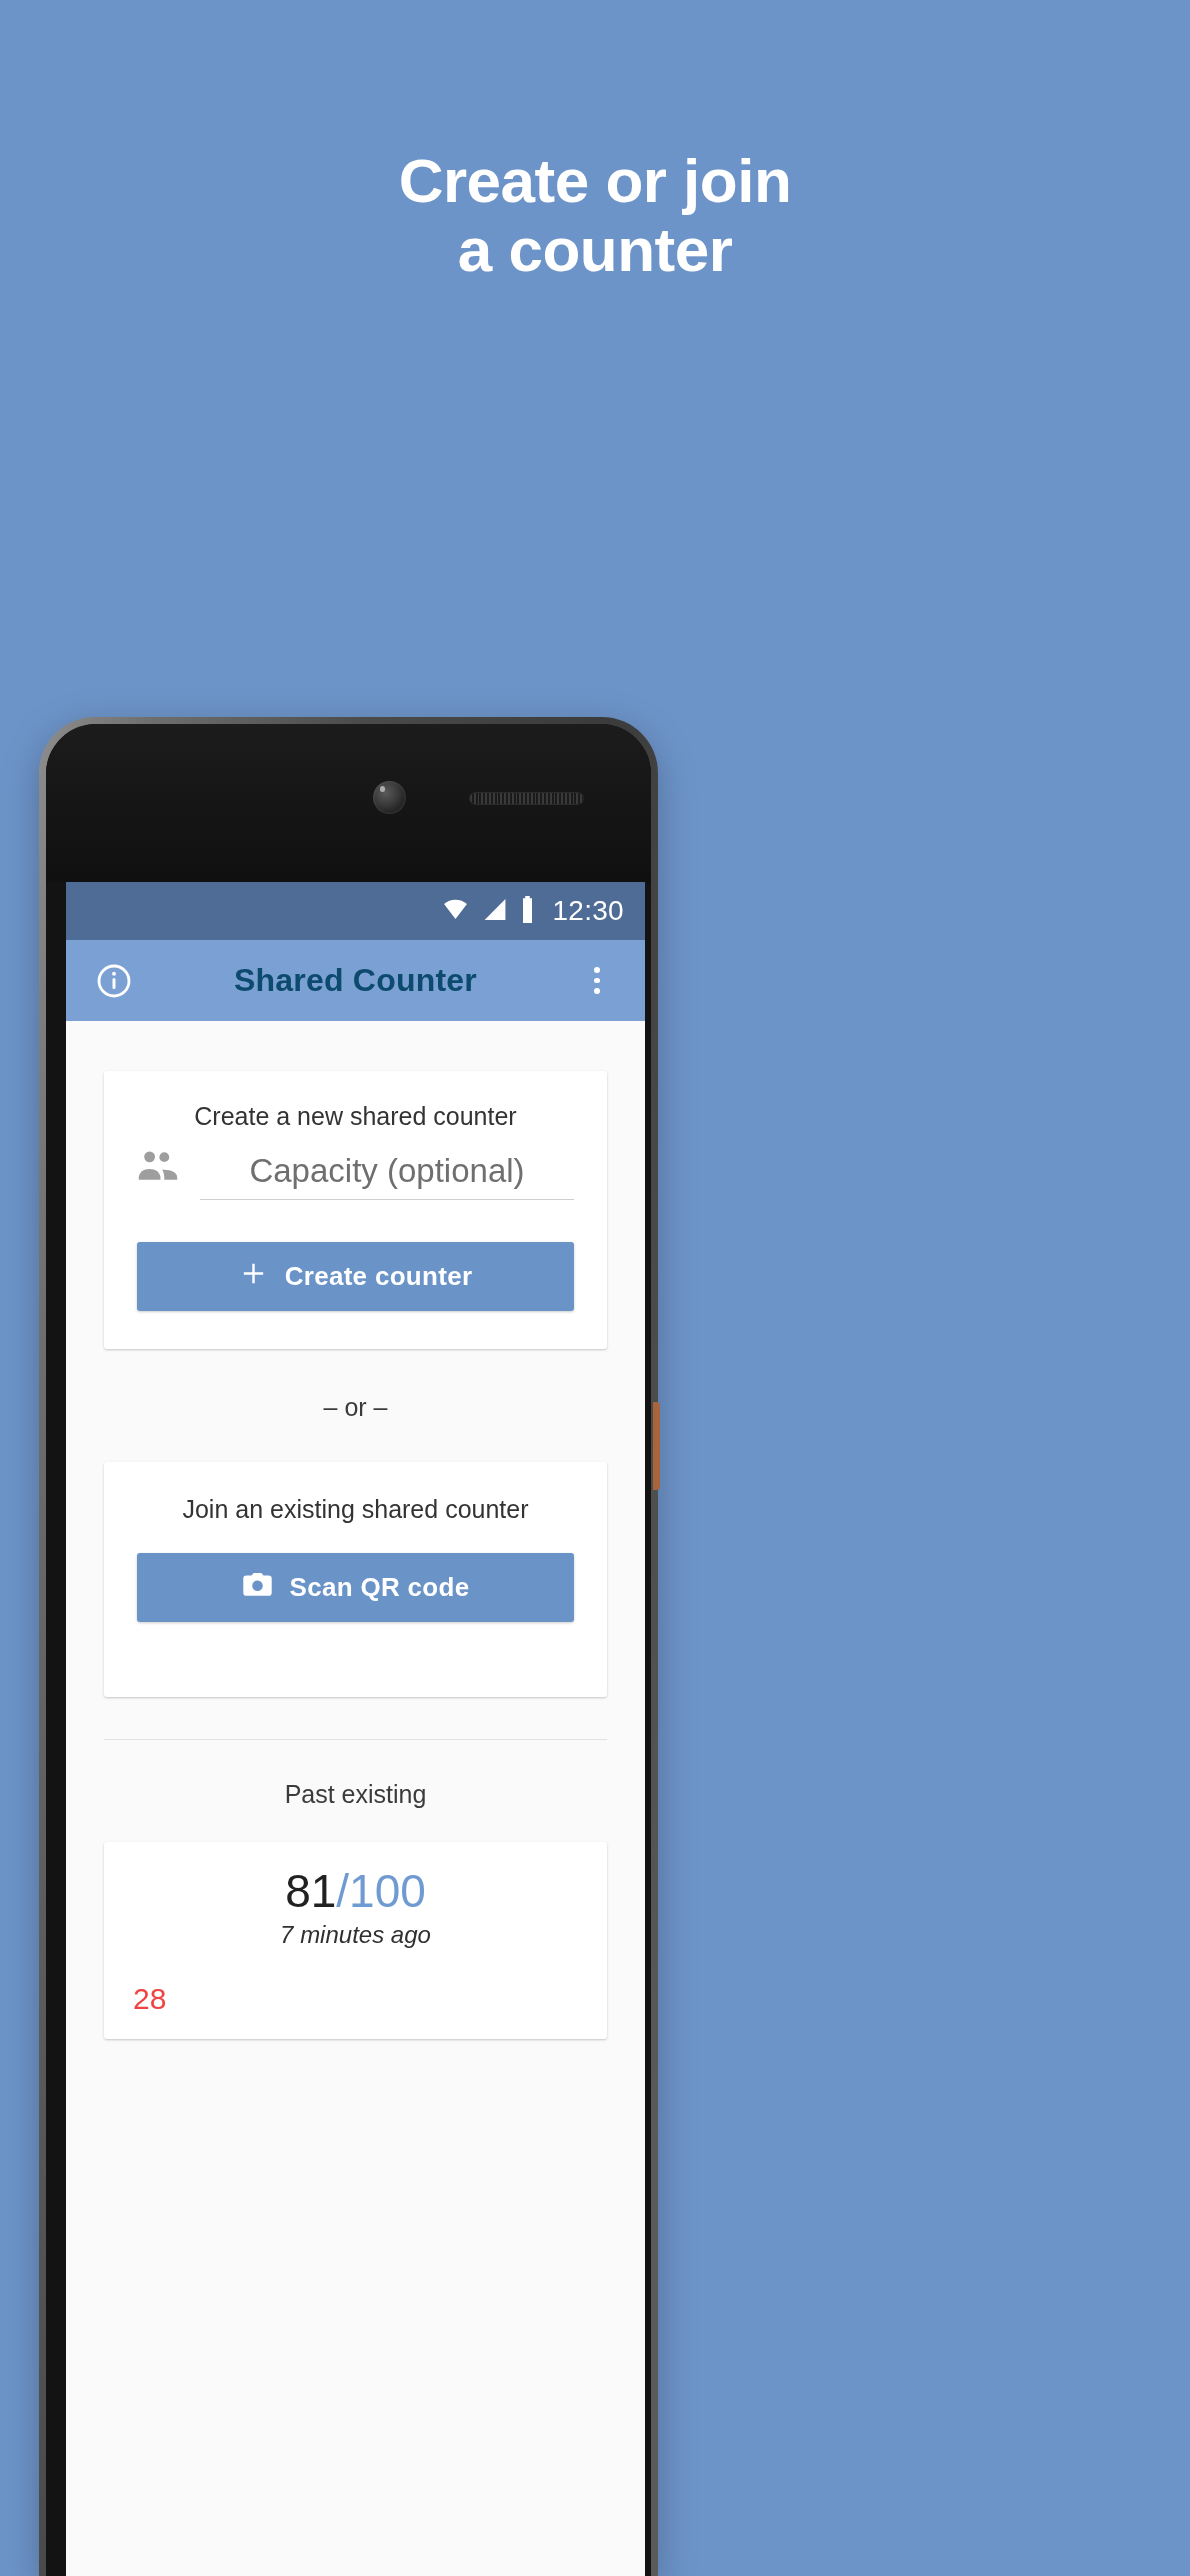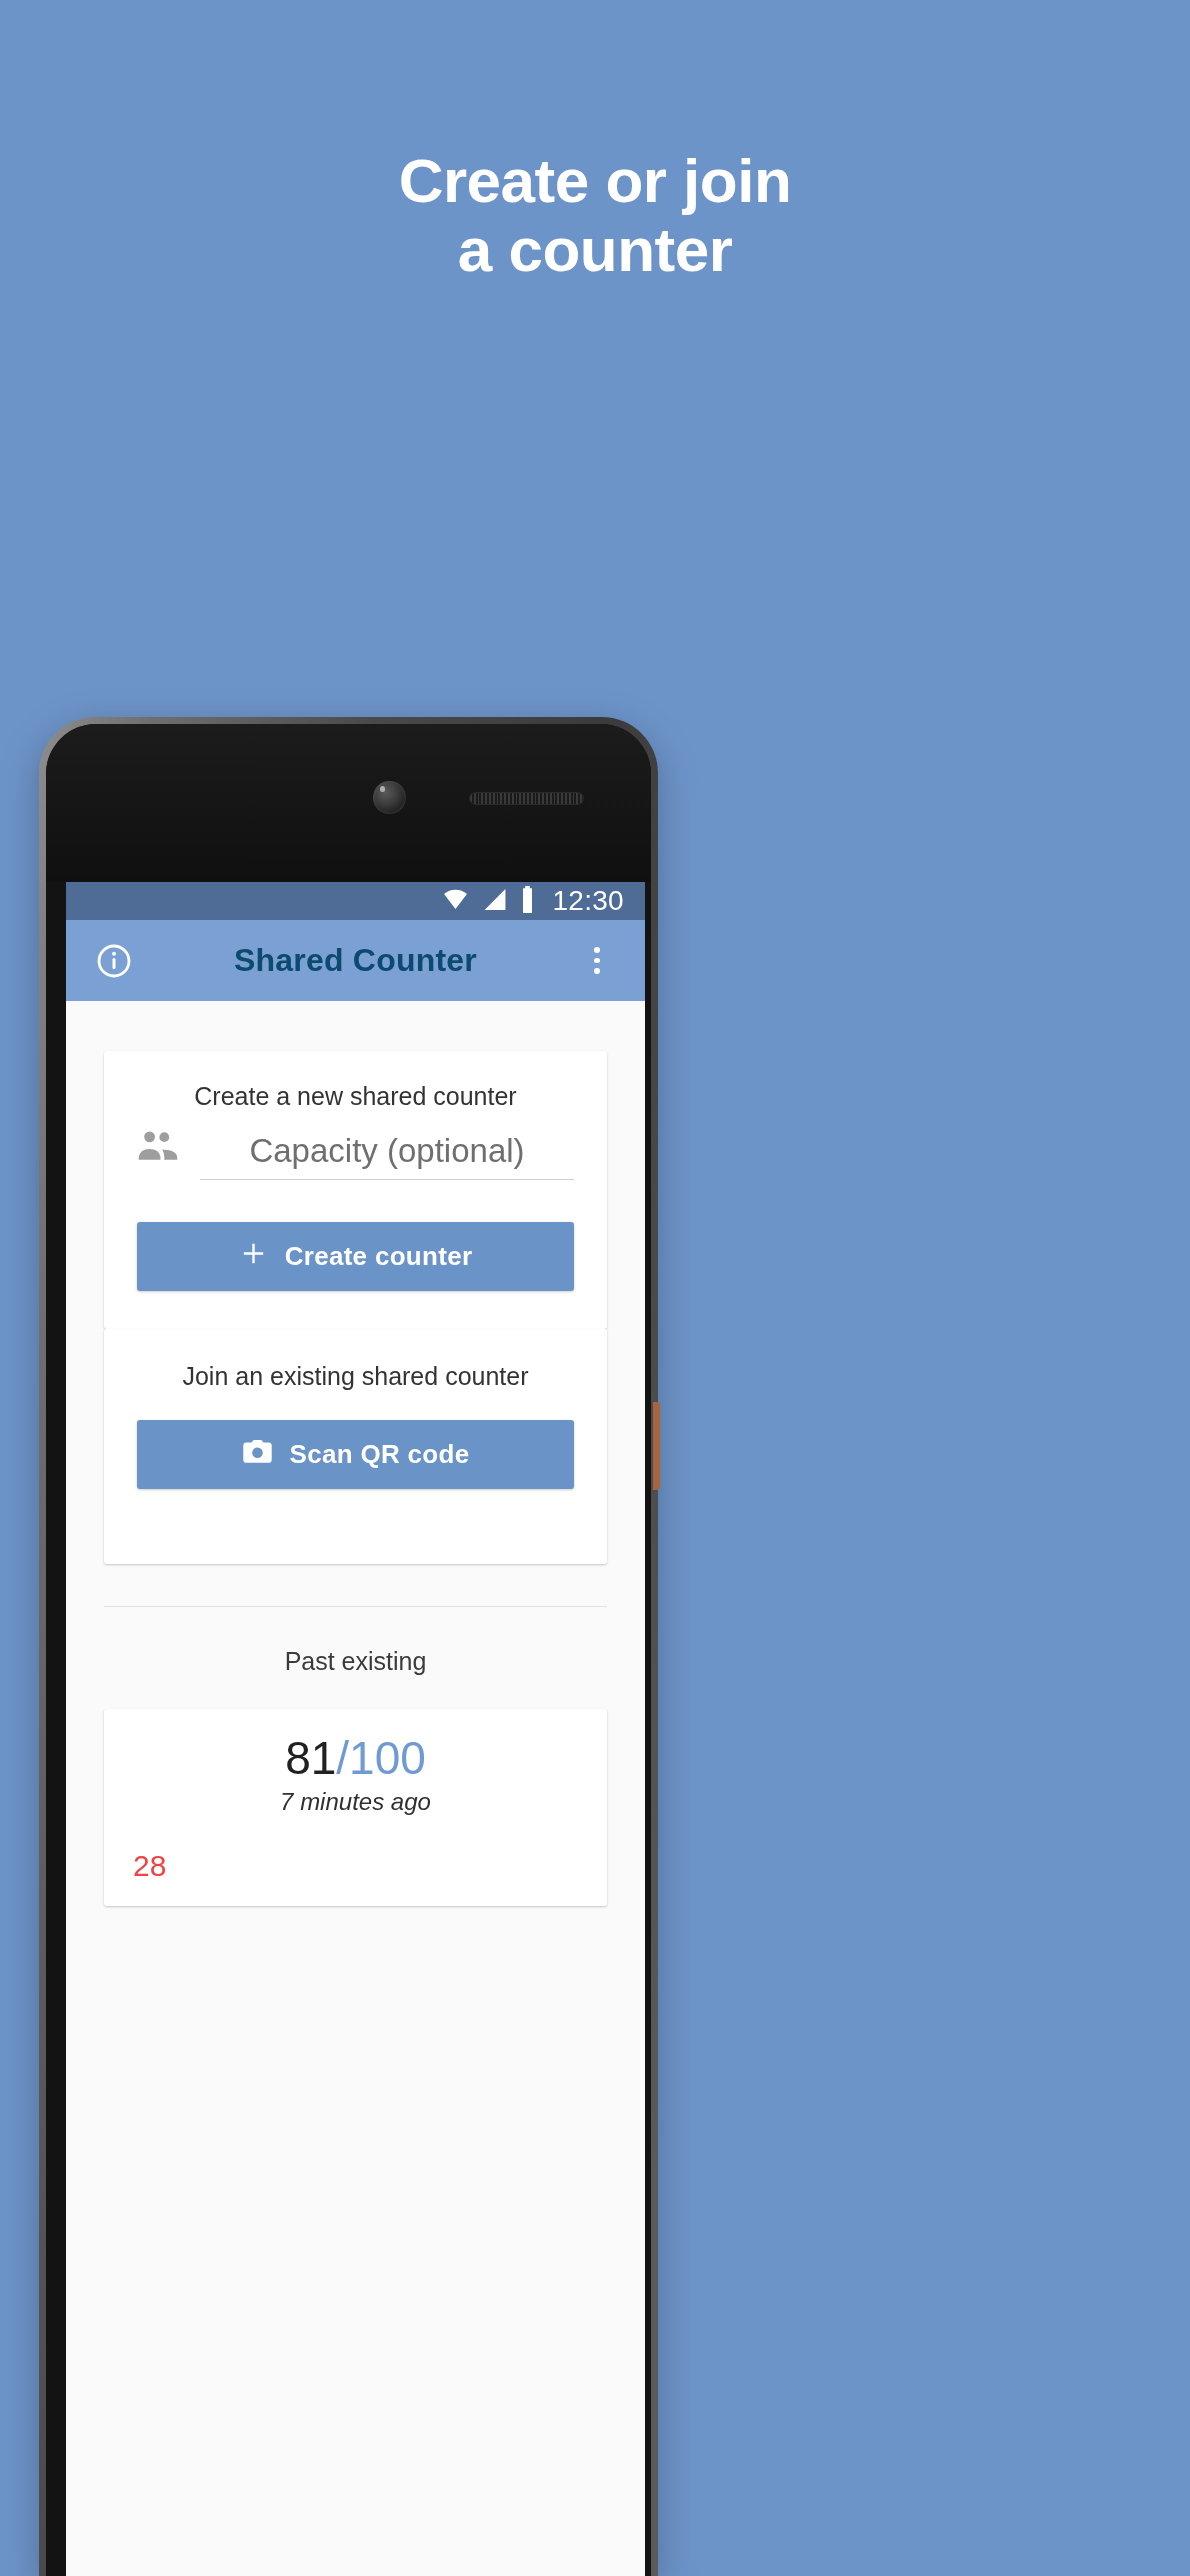--- a/index.html
+++ b/index.html
@@ -77,21 +77,21 @@
   #phone-screen{
     position:absolute;
     left:27px; top:165px;
     width:579px; height:1694px;
     background:#fafafa;
     overflow:hidden;
   }
 
   
   #status-bar{
-    height:38px;
+    height:58px;
     background:#4e6c95;
     display:flex;
     align-items:center;
     justify-content:flex-end;
     padding-right:21px;
     gap:11.5px;
   }
   #status-bar .sb-icon{ display:block; }
   #status-clock{
     color:#ffffff;
@@ -328,20 +328,21 @@
         <button class="primary-button">
           <span>
             <svg width="29" height="29" viewBox="0 0 24 24">
                 <path fill="#ffffff" d="M11 4h2v7h7v2h-7v7h-2v-7H4v-2h7V4z"></path>
               </svg>
           </span>
           <span>Create counter</span>
         </button>
       </div>
 
+      <div id="or-separator">– or –</div>
 
       <div class="card" id="join-card">
         <div class="card-heading">Join an existing shared counter</div>
         <button class="primary-button">
           <span>
             <svg width="31" height="27" viewBox="0 0 24 20">
               <path fill="#ffffff" d="M9 1l-1.6 2H3.4A2.4 2.4 0 0 0 1 5.4v11A2.4 2.4 0 0 0 3.4 18.8h17.2A2.4 2.4 0 0 0 23 16.4v-11A2.4 2.4 0 0 0 20.6 3h-4L15 1H9z"></path>
               <circle cx="12" cy="11" r="4.1" fill="#6a93c8"></circle>
             </svg>
           </span>

